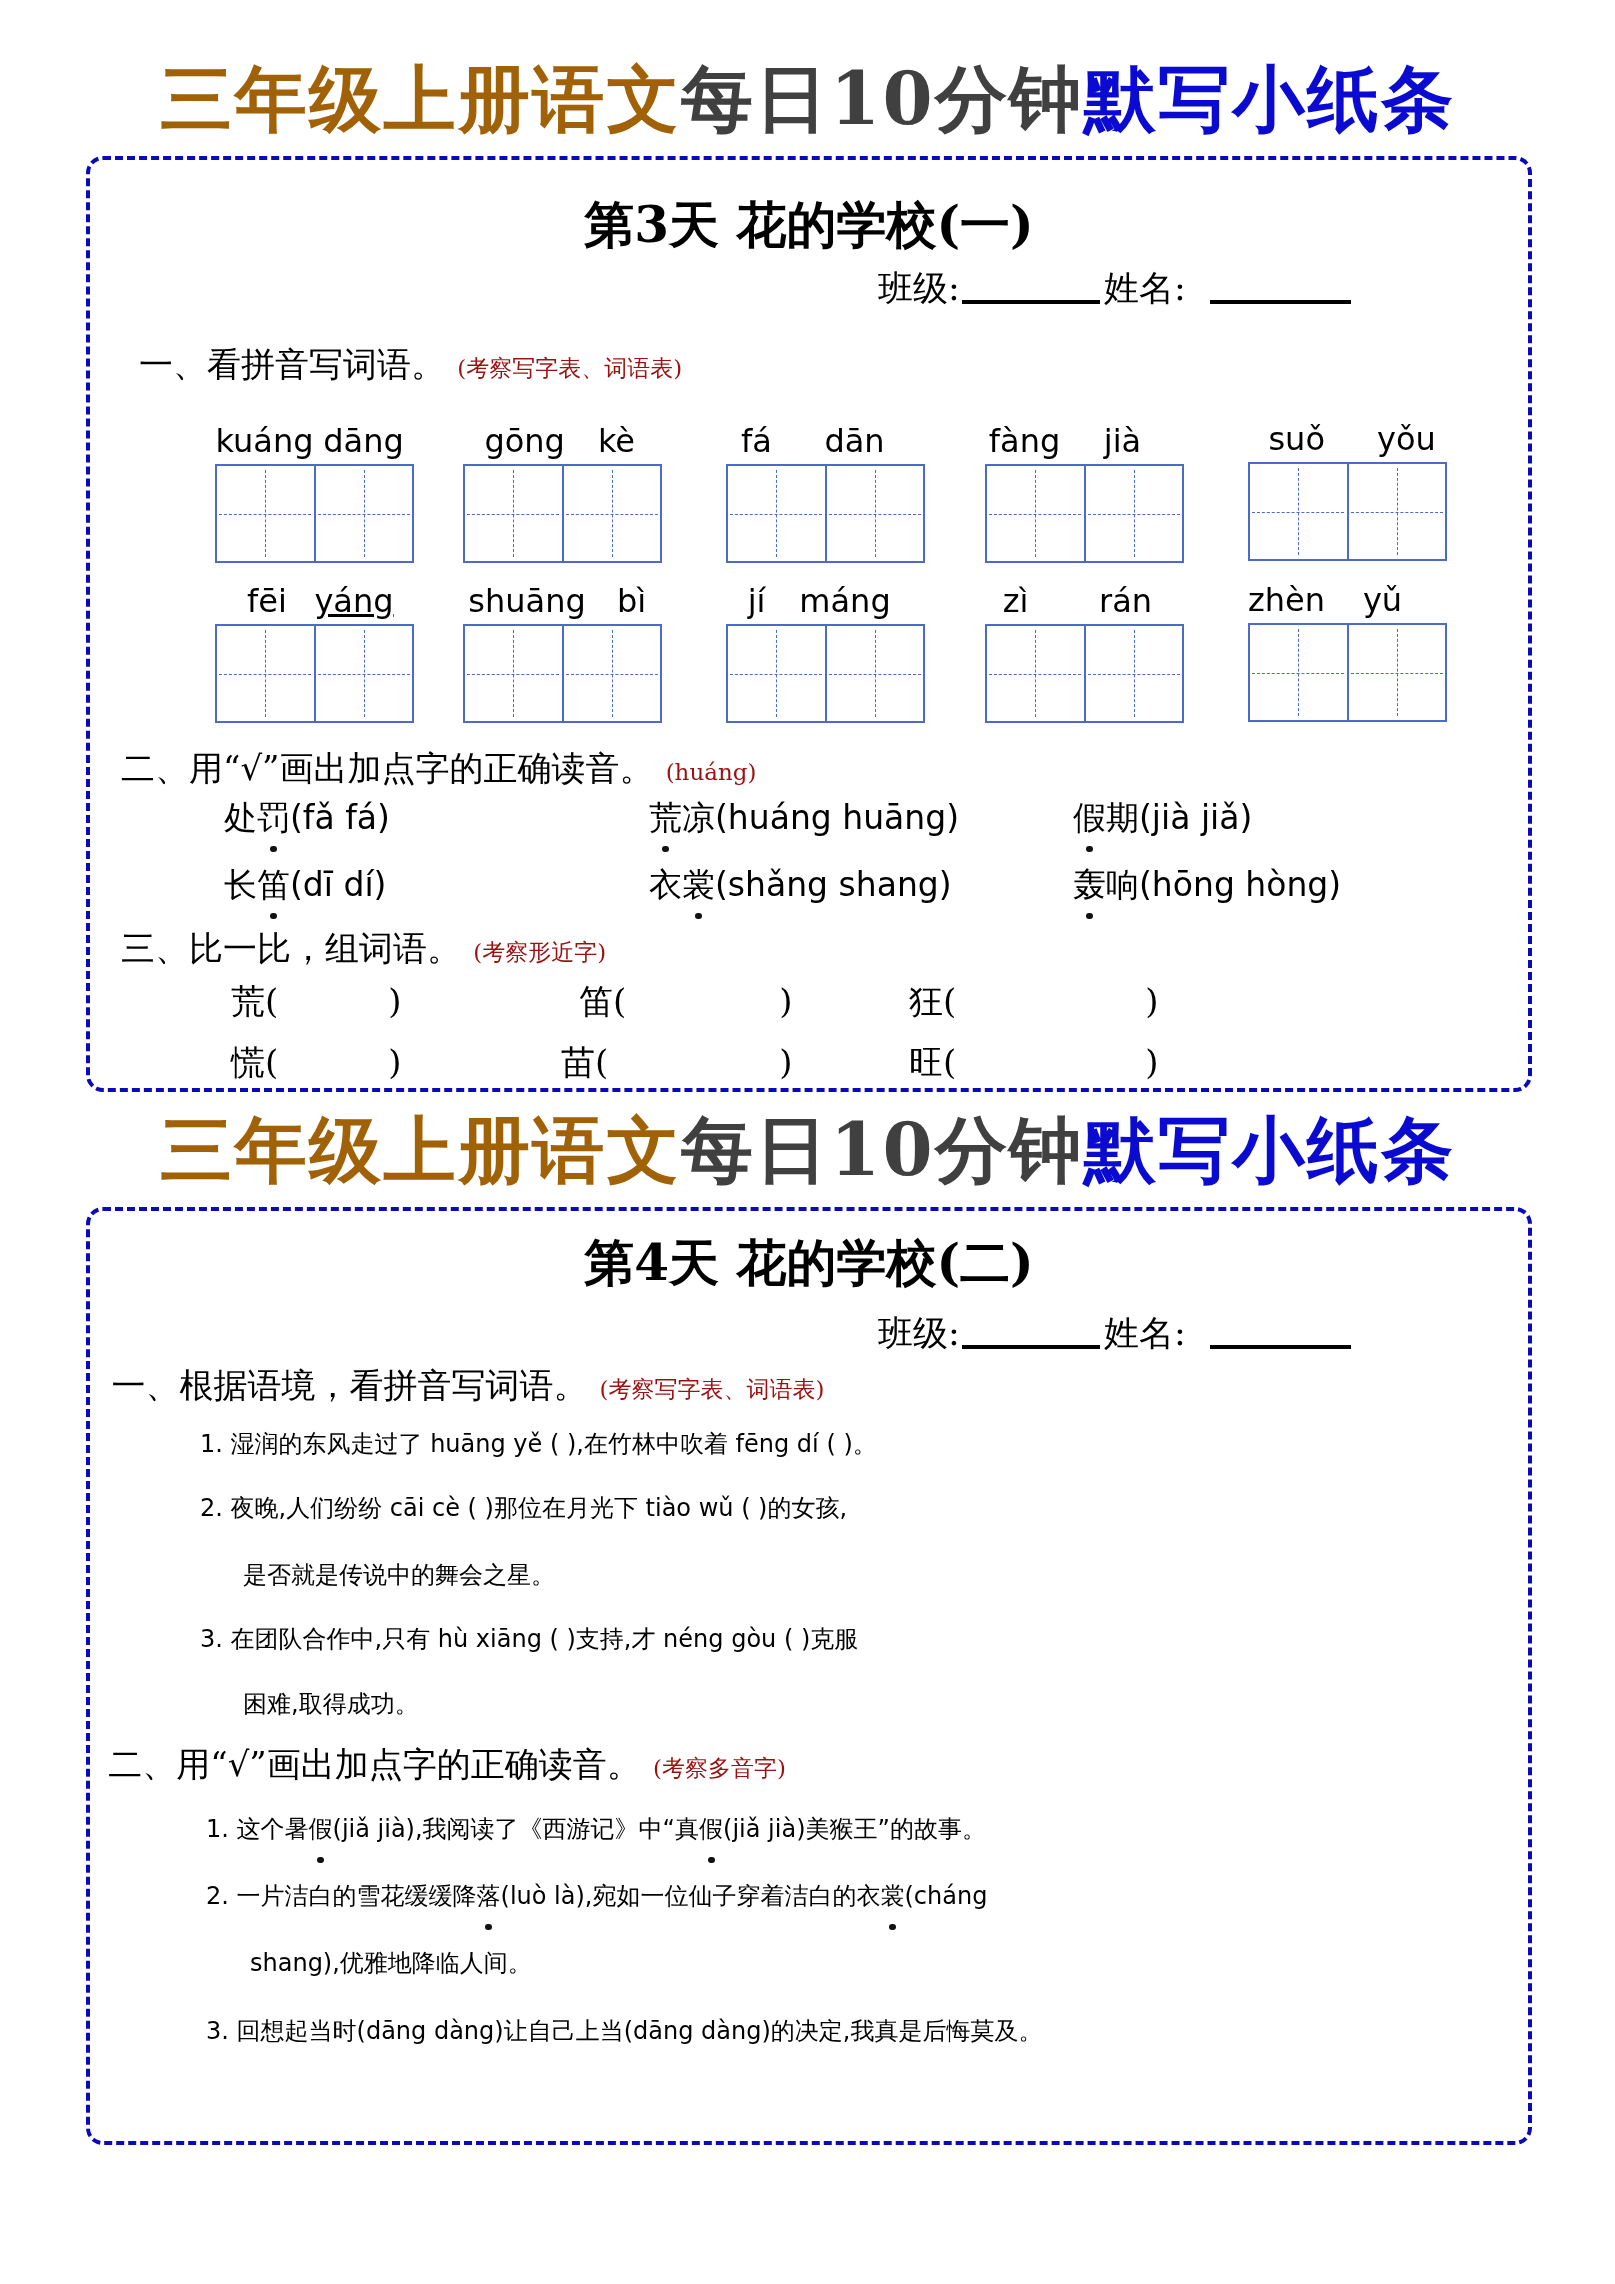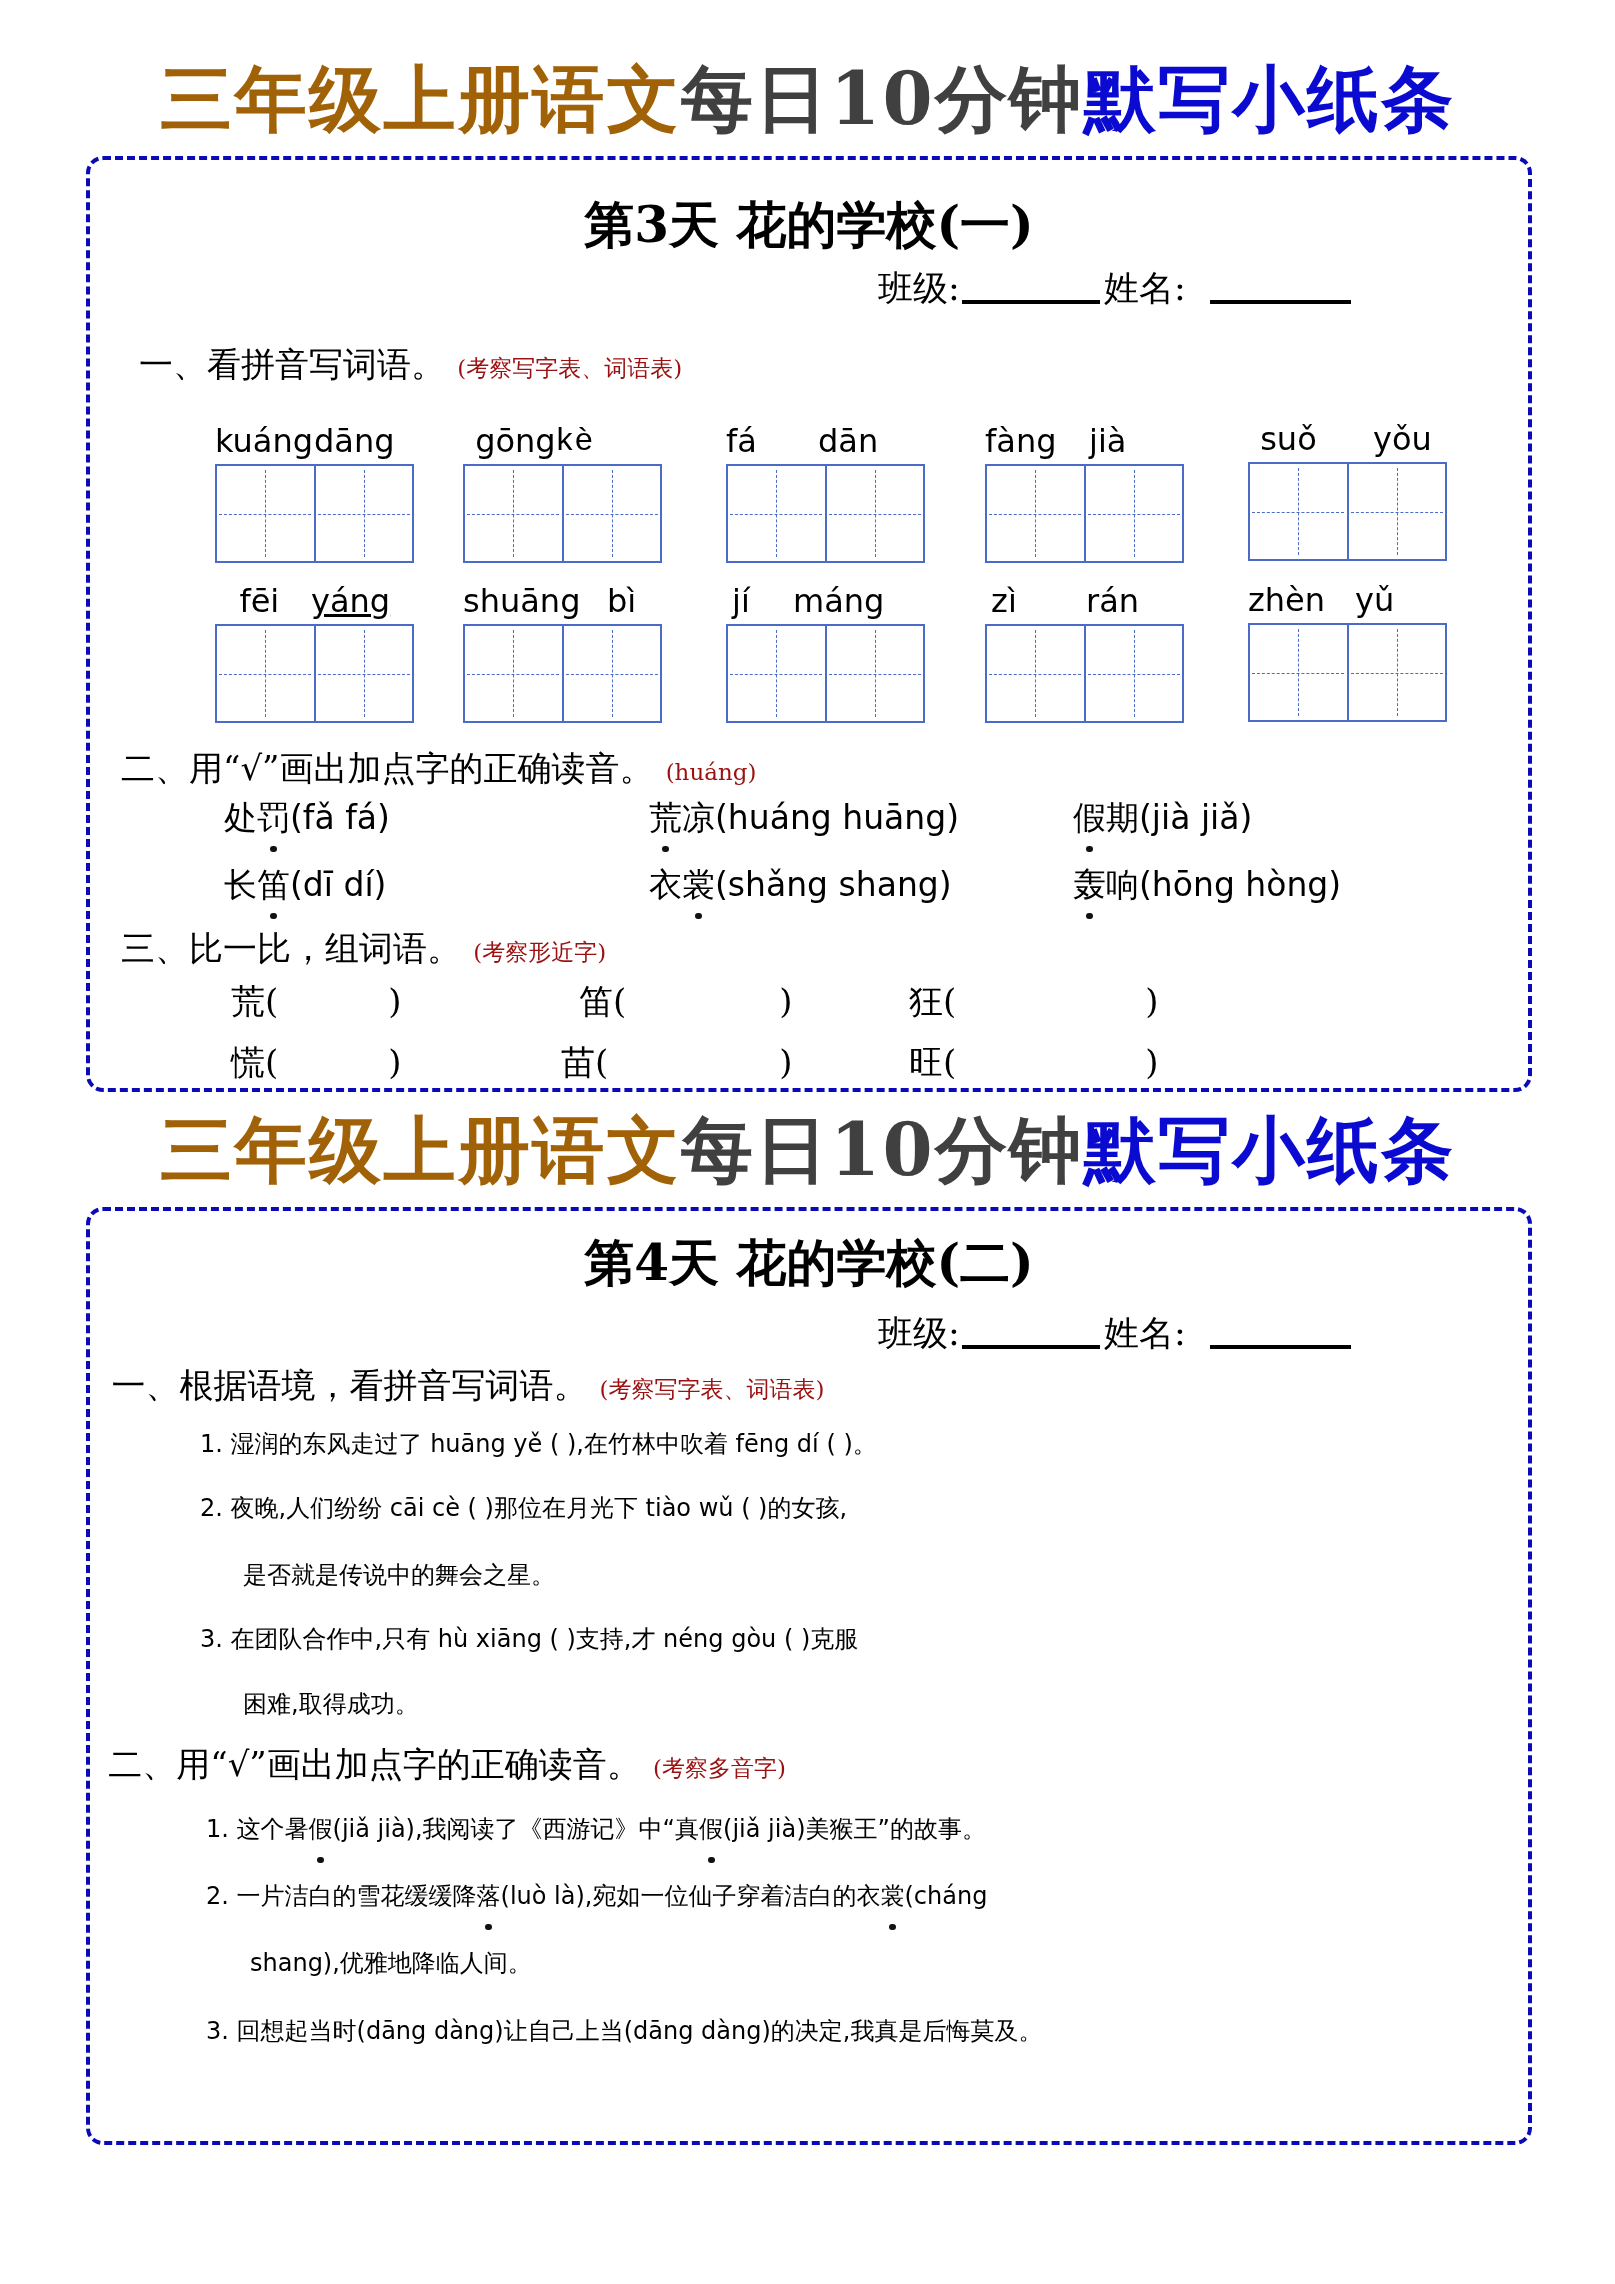--- a/index.html
+++ b/index.html
@@ -18,21 +18,21 @@
                font-size:50px; line-height:61px; }
   .meta { position:absolute; font-family:"DejaVu Serif","Liberation Serif",serif;
           font-size:35px; line-height:43px; white-space:nowrap; }
   .blank { display:inline-block; border-bottom:4.3px solid #000; vertical-align:bottom; margin:0 3.7px 6.1px 2.4px; }
   .sec { position:absolute; font-family:"DejaVu Serif","Liberation Serif",serif;
          font-size:34px; line-height:43px; white-space:nowrap; }
   .note { color:#9b1111; font-size:23px; margin-left:12.2px; }
   .word { position:absolute; width:199px; }
   .py { position:absolute; top:0; left:0; width:199px; height:43px;
         font-family:"DejaVu Sans","Liberation Sans",sans-serif; font-size:32px; line-height:43px; white-space:nowrap; }
-  .py span { position:absolute; top:0; text-align:left; }
+  .py span { position:absolute; top:0; text-align:center; }
   .grid { position:absolute; top:44px; left:0; width:199px; height:99px; box-sizing:border-box;
           border:2.4px solid #4a6cc8; display:flex; }
   .cell { flex:1; position:relative; box-sizing:border-box; }
   .cell + .cell { border-left:2.4px solid #4a6cc8; }
   .cell::before { content:""; position:absolute; left:50%; top:3.7px; bottom:3.7px; border-left:1.8px dashed #4a6cc8; }
   .cell::after { content:""; position:absolute; top:50%; left:2.4px; right:2.4px; border-top:1.8px dashed #4a6cc8; }
   .item { position:absolute; font-family:"DejaVu Sans","Liberation Sans",sans-serif; font-size:33px; line-height:44px; white-space:nowrap; }
   .dotted { position:relative; display:inline-block; }
   .dotted::after { content:""; position:absolute; left:50%; bottom:-12.2px; width:6.7px; height:6.7px;
                    margin-left:-3.1px; border-radius:50%; background:#111; }
@@ -63,21 +63,21 @@
         <span style="left:99px; width:99px;">dāng</span>
       </div>
     <div class="grid">
         <div class="cell"></div>
         <div class="cell"></div>
       </div>
   </div>
   <div class="word" style="left:373px; top:260px;">
     <div class="py">
         <span style="left:12.2px; width:99px;">gōng</span>
-        <span style="left:92px; width:99px;font-family:Liberation Mono, monospace;">kè</span>
+        <span style="left:104px; width:99px;">kè</span>
       </div>
     <div class="grid">
         <div class="cell"></div>
         <div class="cell"></div>
       </div>
   </div>
   <div class="word" style="left:636px; top:260px;">
     <div class="py">
         <span style="left:0; width:61px;">fá</span>
         <span style="left:92px; width:73px;">dān</span>

